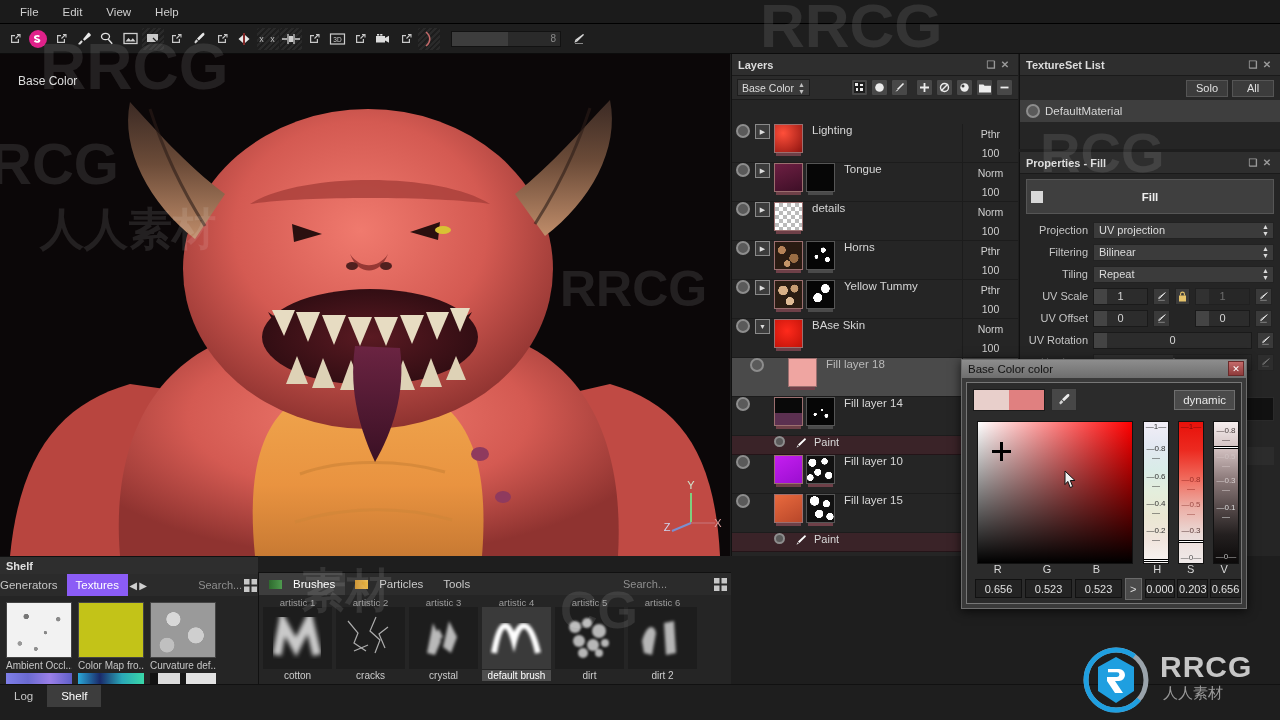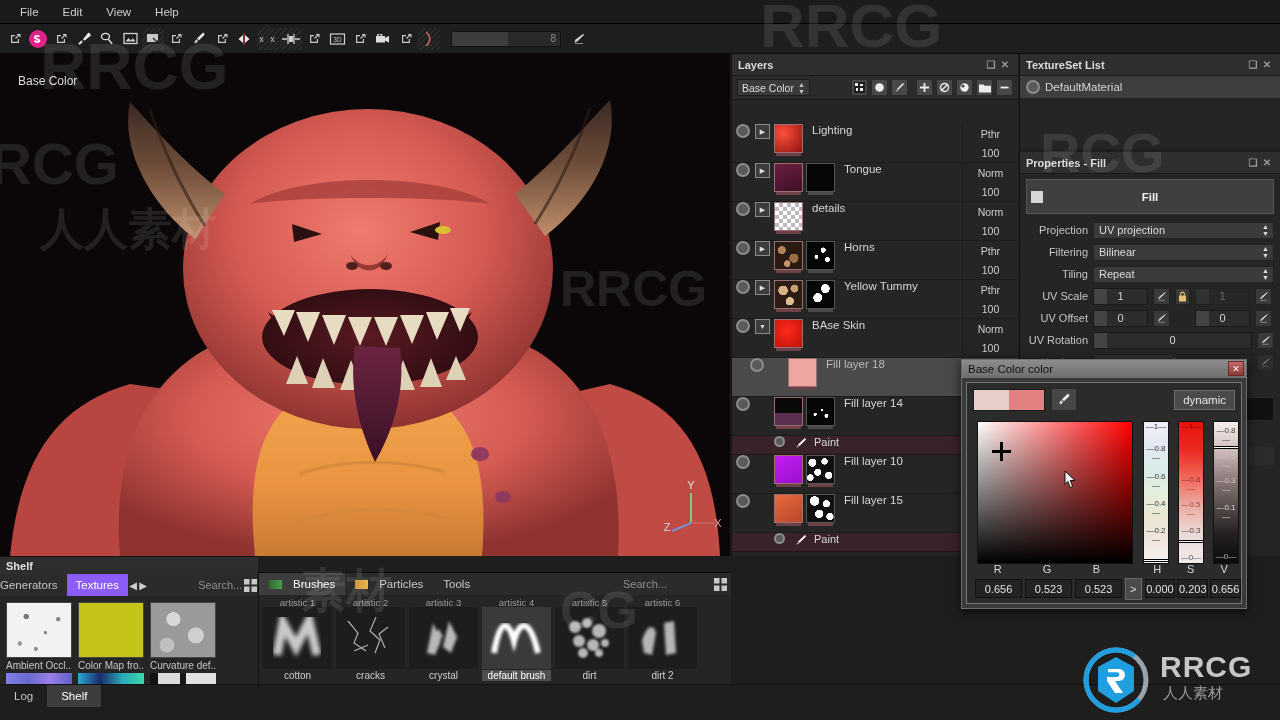--- a/index.html
+++ b/index.html
@@ -687,20 +687,24 @@
 
     </div>
   </div>
 
   <div class="texset">
     <div class="panel-title">
       <span class="t">TextureSet List</span>
       <span class="pt-btn">❏</span>
       <span class="pt-btn">✕</span>
     </div>
+    <div class="ts-bar">
+      <div class="ts-btn">Solo</div>
+      <div class="ts-btn">All</div>
+    </div>
     <div class="ts-row">
       <div class="eye"></div>
       <div class="nm">DefaultMaterial</div>
     </div>
   </div>
 
   <div class="props">
     <div class="panel-title">
       <span class="t">Properties - Fill</span>
       <span class="pt-btn">❏</span>

